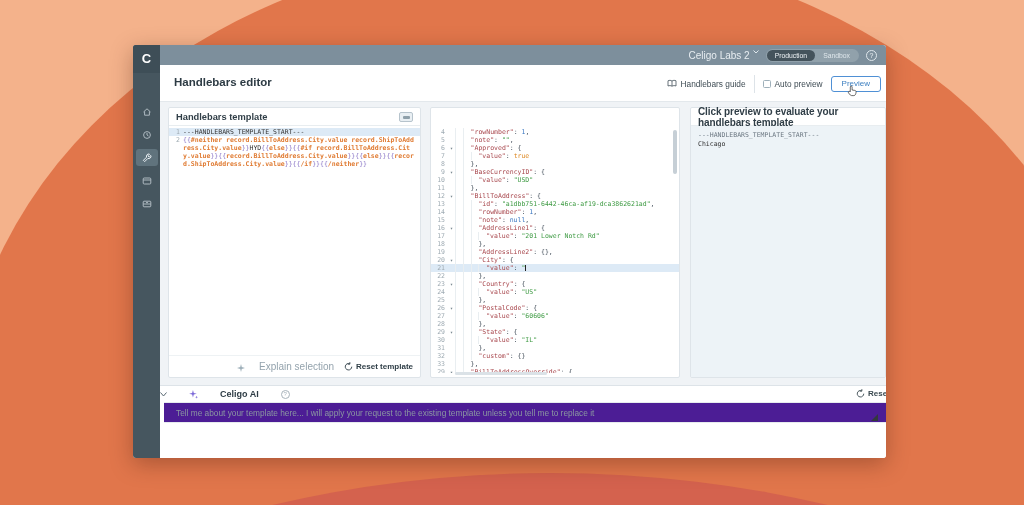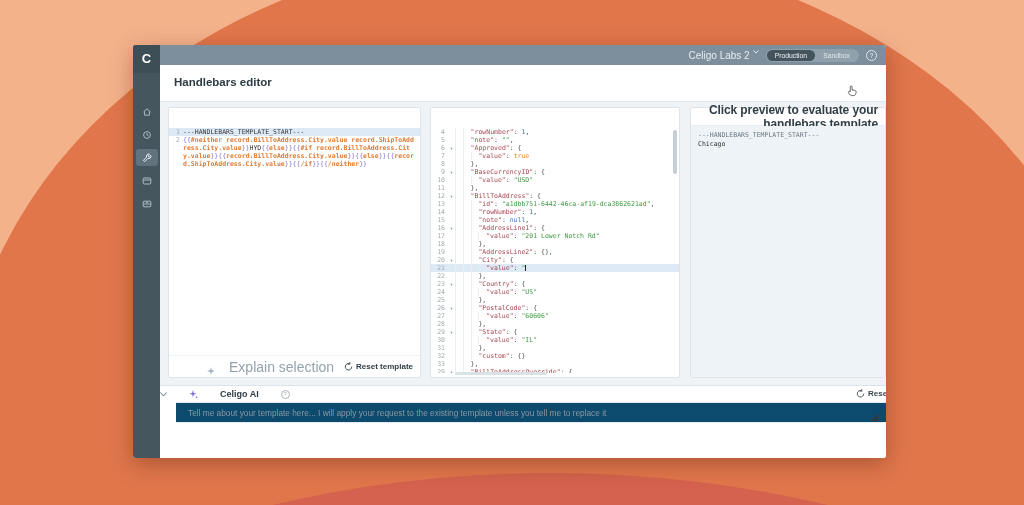--- a/index.html
+++ b/index.html
@@ -49,21 +49,21 @@
   
   .content-bg{position:absolute;left:27px;top:57px;width:726px;height:283px;background:#f0f3f6;}
   .panel{position:absolute;top:62px;height:271px;background:#fff;border:1px solid #dee4e9;border-radius:2px;}
   .p-left{left:35px;width:253px;}
   .p-mid{left:297px;width:250px;}
   .p-right{left:557px;width:196px;}
   .p-head{height:18px;border-bottom:1px solid #e8edf0;display:flex;align-items:center;
           padding:0 7px;font-weight:bold;color:#303e47;}
   .p-left .p-head{font-size:9.3px;}
   .p-mid .p-head{font-size:8.8px;}
-  .p-right .p-head{font-size:12px;letter-spacing:-0.1px;text-align:right;}
+  .p-right .p-head{font-size:10px;letter-spacing:-0.1px;}
   .expand-chip{margin-left:auto;width:14px;height:10px;border:1px solid #b6c3cc;border-radius:2px;background:#e9eff3;position:relative;}
   .expand-chip:after{content:"";position:absolute;left:3px;bottom:1.5px;width:7px;height:3px;background:#8fa0aa;border-radius:1px;}
 
   
   .code{position:absolute;left:0;right:0;top:18px;overflow:hidden;padding-top:2px;
         font-family:"DejaVu Sans Mono",monospace;font-size:6.5px;line-height:8px;}
   .p-left .code{bottom:22px;}
   .p-mid .code{bottom:4px;}
   .cl{display:flex;align-items:flex-start;min-height:8px;}
   .cl.hl{background:#ddeaf6;}
@@ -83,37 +83,37 @@
   .tk-null{color:#3a77c2;}
   .tk-bool{color:#dd8822;}
   .tk-hbs{color:#e07c34;font-weight:bold;}
   .tk-brace{color:#8d79c8;}
 
   .vsb{position:absolute;right:2px;top:22px;width:4px;height:44px;background:#c6cfd6;border-radius:2px;}
   .hsb{position:absolute;left:24px;bottom:2px;width:92px;height:3px;background:#dbe2e7;border-radius:2px;}
 
   .p-toolbar{position:absolute;left:0;right:0;bottom:0;height:22px;border-top:1px solid #eef2f4;
              display:flex;align-items:center;justify-content:flex-end;gap:10px;padding:0 7px;}
-  .btn-explain{display:flex;align-items:flex-end;gap:14px;font-size:14px;color:#94a3ad;}
+  .btn-explain{display:flex;align-items:flex-end;gap:14px;font-size:10px;color:#94a3ad;}
   .btn-resettpl{display:flex;align-items:center;gap:3px;font-size:8px;font-weight:bold;color:#2f3e47;}
 
   .pv-body{position:absolute;left:0;right:0;top:18px;bottom:0;background:#edf3f7;padding:5px 7px;
            font-family:"DejaVu Sans Mono",monospace;font-size:6.5px;line-height:9px;}
   .pv-line{color:#333;}
   .pv-line.dim{color:#6a7680;}
 
   
   .ai-panel{position:absolute;left:27px;top:340px;width:726px;height:73px;background:#fff;border-top:1px solid #dde3e8;}
   .ai-head{position:absolute;left:0;top:0;right:0;height:16px;display:flex;align-items:center;gap:22px;padding:0 0;}
   .ai-title{font-size:9px;font-weight:bold;color:#2e3c45;}
   .ai-info{width:9px;height:9px;border-radius:50%;border:1px solid #a7b3bb;color:#a7b3bb;font-size:6px;
            display:flex;align-items:center;justify-content:center;}
   .ai-reset{position:absolute;left:696px;top:3px;display:flex;align-items:center;gap:3px;
             font-size:8px;font-weight:bold;color:#3a4950;white-space:nowrap;}
-  .ai-ph{position:absolute;left:16px;right:0;top:16px;height:21px;background:#0c4a6e;
+  .ai-ph{position:absolute;left:4px;right:0;top:16px;height:21px;background:#4c1d95;
          border-top:1px solid #e6ebee;border-bottom:1px solid #e6ebee;
          font-size:8.3px;color:#8b97a1;display:flex;align-items:center;padding:0 12px;}
   .ai-input{position:absolute;left:0;right:0;top:37px;height:36px;background:#fff;
             font-size:8.5px;color:#2b343c;padding:6px 12px;}
   .rz{position:absolute;right:8px;top:28px;width:0;height:0;border-style:solid;
       border-width:0 0 7px 7px;border-color:transparent transparent #33383d transparent;}
   svg{display:block;}
 </style>
 </head>
 <body>
@@ -174,30 +174,48 @@
         <span class="env">
           <span class="seg on">Production</span>
           <span class="seg">Sandbox</span>
         </span>
         <span class="help">?</span>
       </div>
     </div>
 
     <div class="pagehead">
       <div class="page-title">Handlebars editor</div>
+      <div class="ph-right">
+        <span class="guide">
+          <svg width="10" height="9" viewBox="0 0 10 9">
+            <path d="M1 1.8 C2.4 1.1 3.8 1.2 5 2 C6.2 1.2 7.6 1.1 9 1.8 V7 C7.6 6.4 6.2 6.5 5 7.2 C3.8 6.5 2.4 6.4 1 7 Z M5 2 V7.2" fill="none" stroke="#44525a" stroke-width="0.8"></path>
+          </svg>
+          <span>Handlebars guide</span>
+        </span>
+        <span class="vdiv"></span>
+        <span class="autoprev">
+          <span class="cb"></span>
+          <span>Auto preview</span>
+        </span>
+        <button class="btn-preview">Preview</button>
+      </div>
     </div>
     <div class="cursor-hand">
       <svg width="12" height="12" viewBox="0 0 12 12">
         <path d="M4.2 1 c0.5 0 0.9 0.4 0.9 1 v3 l2.6 0.4 c1 0.15 1.5 0.7 1.4 1.7 c-0.07 0.8 -0.3 1.8 -0.7 2.5 c-0.3 0.6 -0.9 1 -1.6 1 H4.6 c-0.5 0 -1 -0.2 -1.3 -0.6 L1.6 8 c-0.4 -0.5 -0.4 -1.1 0.1 -1.5 c0.4 -0.3 1 -0.3 1.4 0.1 l0.2 0.2 V2 c0 -0.6 0.4 -1 0.9 -1 z" fill="#ffffff" stroke="#2b2b2b" stroke-width="0.7"></path>
       </svg>
     </div>
 
     <div class="content-bg"></div>
 
     <section class="panel p-left">
+      <div class="p-head">
+        <span>Handlebars template</span>
+        <span class="expand-chip"></span>
+      </div>
       <div class="code wrap">
           <div class="cl hl">
             <span class="gut">1</span>
             <span class="ctext"><span class="tk-plain">---HANDLEBARS_TEMPLATE_START---</span></span>
           </div>
           <div class="cl">
             <span class="gut">2</span>
             <span class="ctext"><span class="tk-brace">{{</span><span class="tk-hbs">#neither record.BillToAddress.City.value record.ShipToAddress.City.value</span><span class="tk-brace">}}</span><span class="tk-plain">HYD</span><span class="tk-brace">{{</span><span class="tk-hbs">else</span><span class="tk-brace">}}</span><span class="tk-brace">{{</span><span class="tk-hbs">#if record.BillToAddress.City.value</span><span class="tk-brace">}}</span><span class="tk-brace">{{</span><span class="tk-hbs">record.BillToAddress.City.value</span><span class="tk-brace">}}</span><span class="tk-brace">{{</span><span class="tk-hbs">else</span><span class="tk-brace">}}</span><span class="tk-brace">{{</span><span class="tk-hbs">record.ShipToAddress.City.value</span><span class="tk-brace">}}</span><span class="tk-brace">{{</span><span class="tk-hbs">/if</span><span class="tk-brace">}}</span><span class="tk-brace">{{</span><span class="tk-hbs">/neither</span><span class="tk-brace">}}</span></span>
           </div>
         </div>

